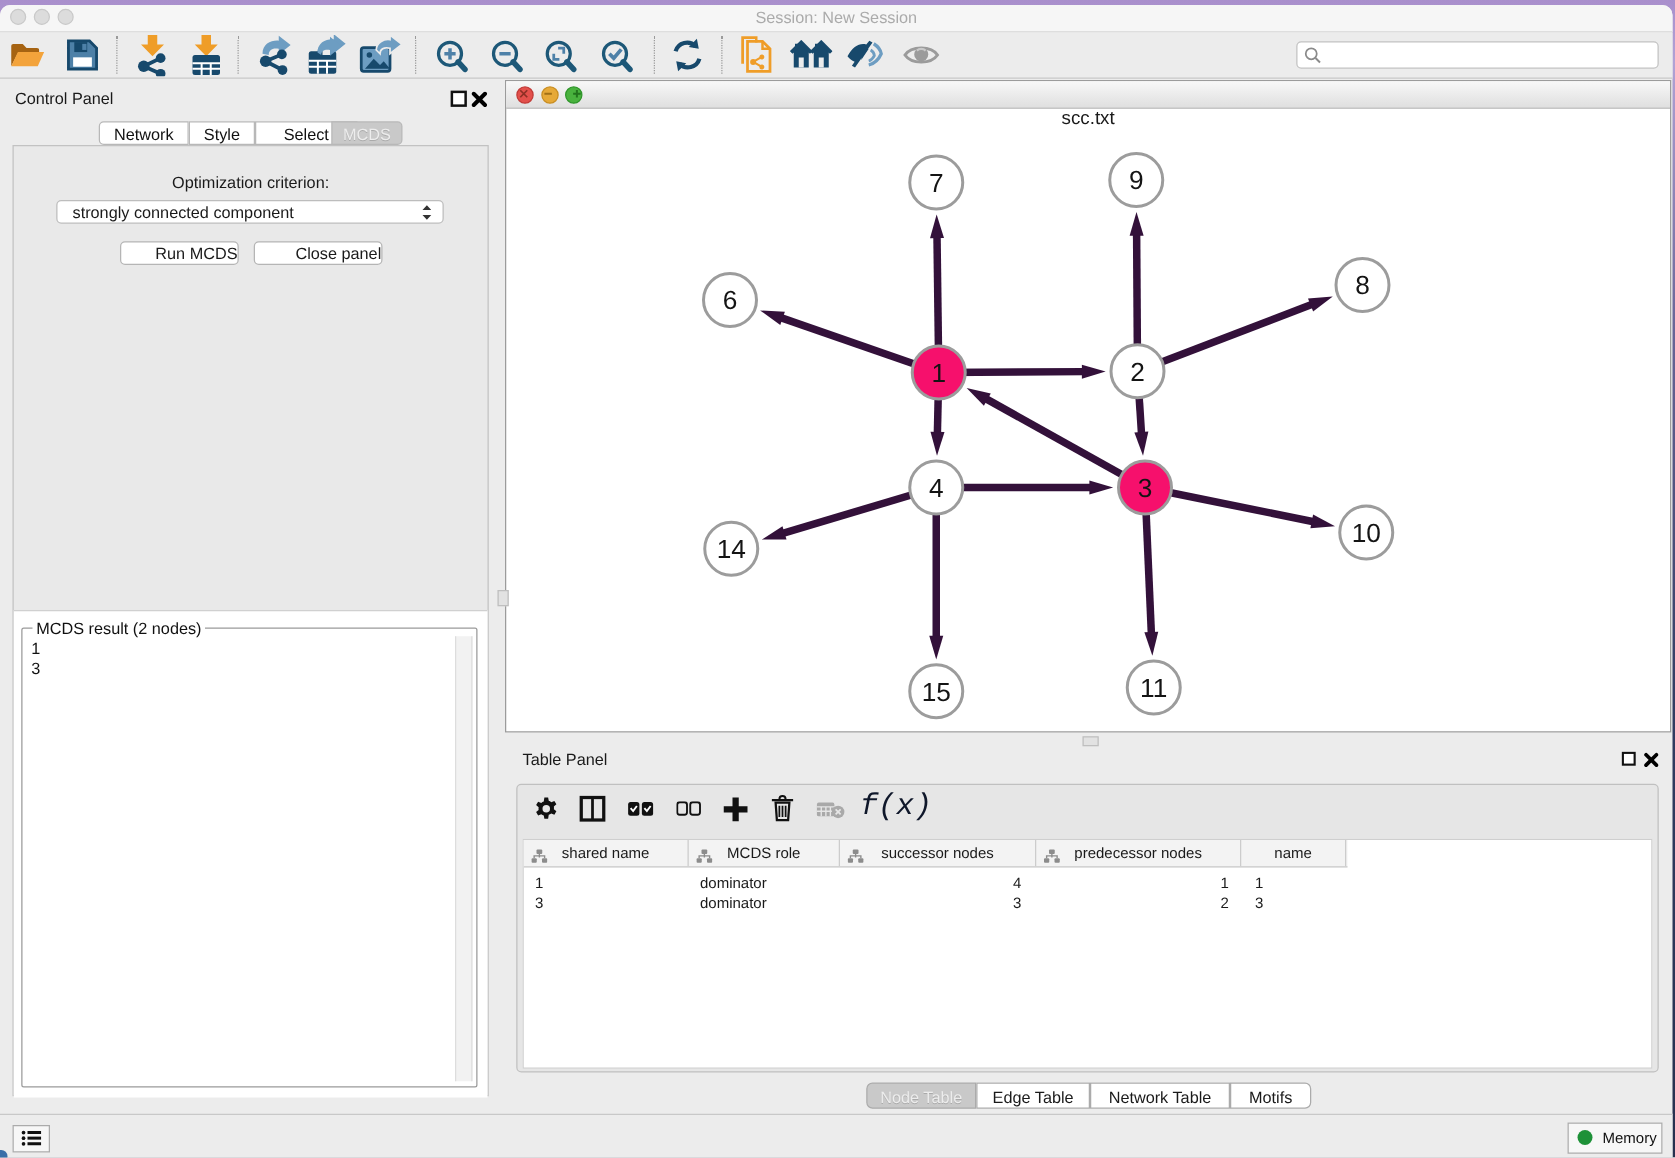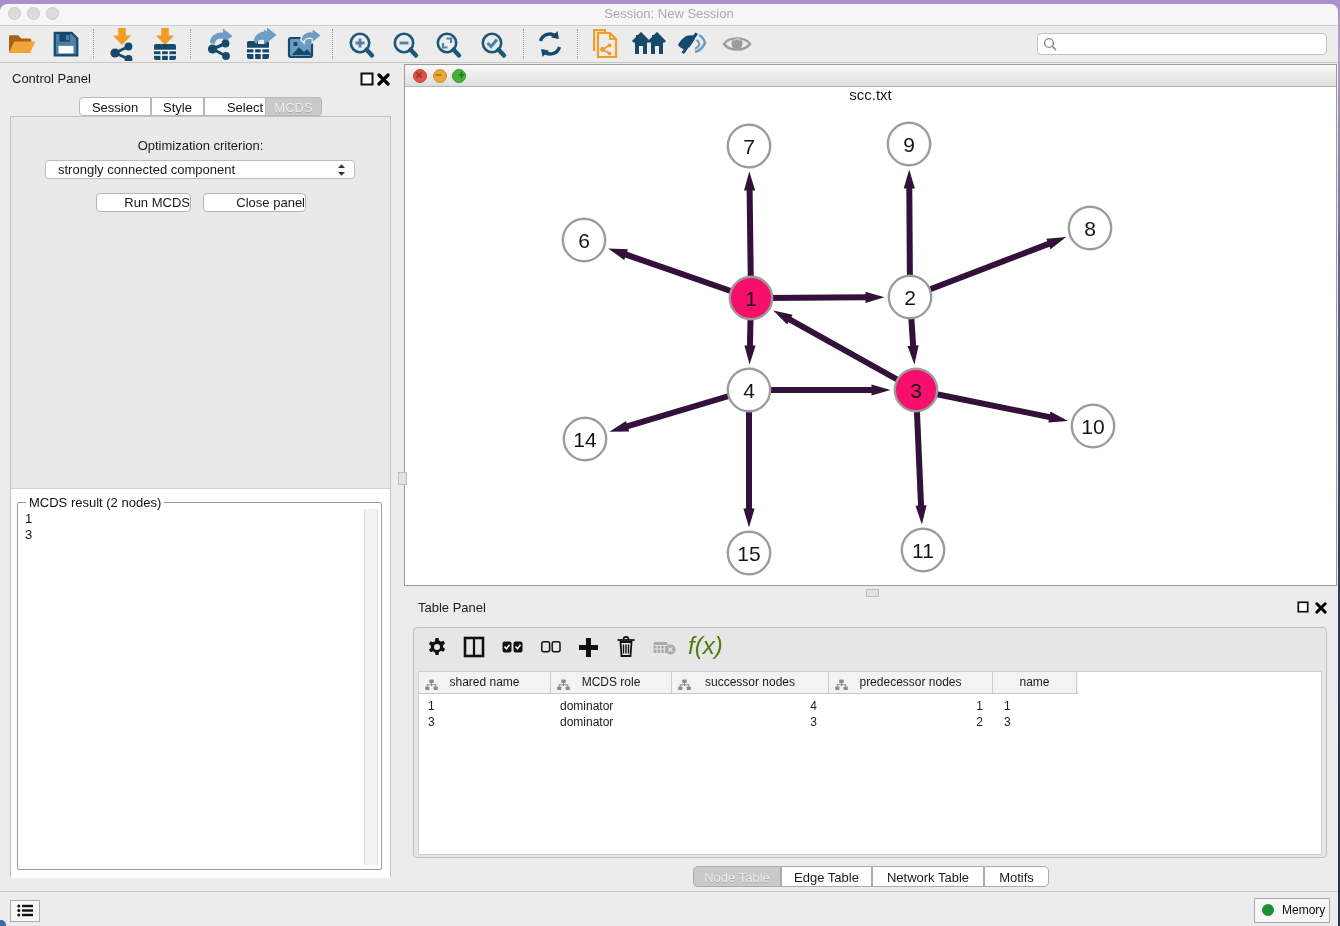--- a/index.html
+++ b/index.html
@@ -189,21 +189,21 @@
 </div>
 </div>
 <div class="abs" id="cp-title">Control Panel</div>
 <svg class="abs" style="left:360px;top:72px;" width="14" height="14" viewBox="0 0 14 14">
  <rect x="1.5" y="1.5" width="11" height="11" fill="#fff" stroke="#111" stroke-width="2"></rect>
 </svg>
 <svg class="abs" style="left:377px;top:72px;" width="13" height="14" viewBox="0 0 13 14">
  <path d="M2,3 L11,12 M11,3 L2,12" stroke="#000" stroke-width="3.2" stroke-linecap="round"></path>
 </svg>
 <div class="abs" id="cp-tabs">
- <div class="tab" style="left:0;width:72px;border-radius:4px 0 0 4px;">Session</div>
+ <div class="tab" style="left:0;width:72px;border-radius:4px 0 0 4px;">Network</div>
  <div class="tab" style="left:72px;width:53px;">Style</div>
  <div class="tab" style="left:125px;width:82px;">Select</div>
  <div class="tab graytab" style="left:186px;width:57px;border-radius:0 4px 4px 0;">MCDS</div>
 </div>
 <div class="abs" id="cp-content">
  <div id="opt-label">Optimization criterion:</div>
  <div id="dropdown">strongly connected component<svg style="position:absolute;right:7px;top:2px;" width="11" height="14" viewBox="0 0 11 14">
  <path d="M2,5 L5.5,1.2 L9,5 z M2,9 L5.5,12.8 L9,9 z" fill="#333"></path>
 </svg></div>
  <div class="btn" style="left:85px;top:76px;width:95px;">Run MCDS</div>
@@ -320,21 +320,21 @@
  <svg style="position:absolute;z-index:3;left:653px;top:641px;" width="23" height="14" viewBox="0 0 23 14">
   <g fill="#A9A9A9">
       <rect x="0.5" y="1" width="14" height="11" rx="1.5"></rect>
   </g>
   <g stroke="#E6E6E6" stroke-width="1.1">
       <path d="M0.5,4.5 h14 M0.5,8 h14 M4,4 v8 M7.7,4 v8 M11.3,4 v8"></path>
     </g>
   <circle cx="17.5" cy="8.5" r="5" fill="#A9A9A9"></circle>
   <path d="M15.5,6.5 l4,4 M19.5,6.5 l-4,4" stroke="#E6E6E6" stroke-width="1.4"></path>
  </svg>
- <div style="position:absolute;z-index:3;left:688px;top:632px;width:36px;height:26px;font-family:Liberation Sans, sans-serif;font-style:italic;font-size:24px;color:#4d7c0f;">f(x)</div>
+ <div style="position:absolute;z-index:3;left:688px;top:632px;width:36px;height:26px;font-family:Liberation Mono, monospace;font-style:italic;font-size:24px;color:#0f172a;">f(x)</div>
 <div class="abs" id="tp-inner">
 
  <div id="tp-table">
   <div id="tp-header" style="width:659px;">
         <div class="hcol" style="left:0;width:132px;"><span style="position:absolute;left:6px;top:4px;"><svg width="13" height="12" viewBox="0 0 13 12" style="vertical-align:-1px;">
               <g fill="#8C8C8C">
                 <rect x="4.2" y="0.5" width="4.6" height="3.6" rx="0.8"></rect>
                 <rect x="0.2" y="7.5" width="4.2" height="3.6" rx="0.8"></rect>
                 <rect x="8.6" y="7.5" width="4.2" height="3.6" rx="0.8"></rect>
                 <path d="M6.5,4 v3 M2.3,7.5 v-1.8 h8.4 v1.8" fill="none" stroke="#8C8C8C" stroke-width="1.1"></path>

